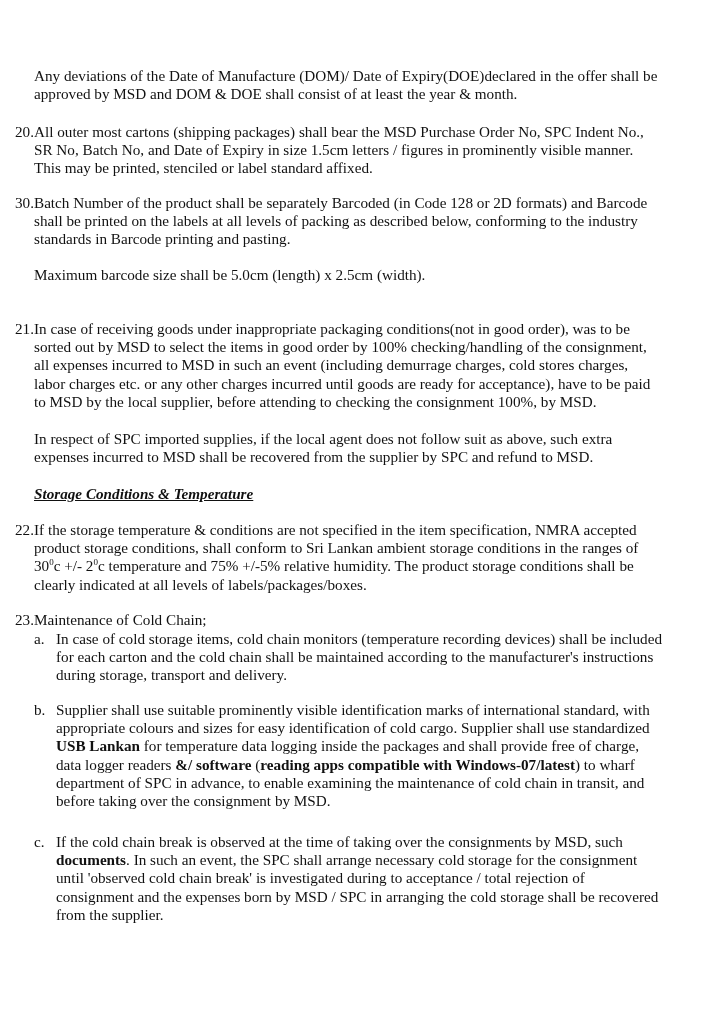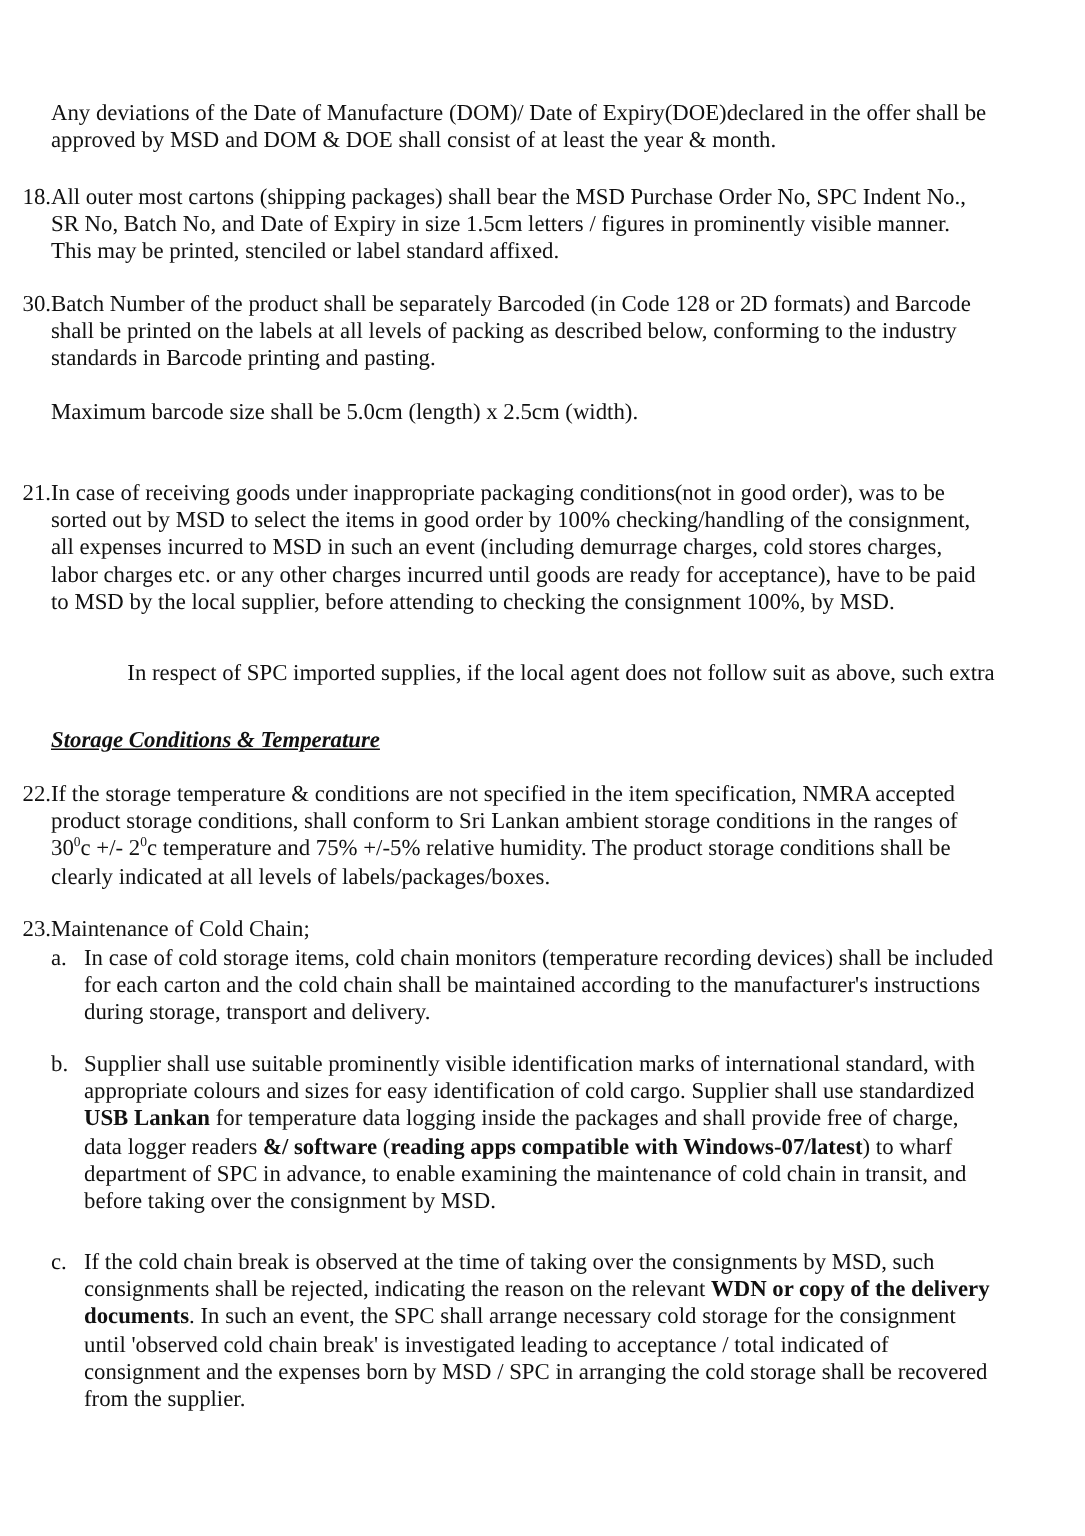--- a/index.html
+++ b/index.html
@@ -23,21 +23,21 @@
 <body>
 
 <div class="page">
 
   <div class="blk" style="top:67px;">
     <span class="line">Any deviations of the Date of Manufacture (DOM)/ Date of Expiry(DOE)declared in the offer shall be</span>
     <span class="line">approved by MSD and DOM &amp; DOE shall consist of at least the year &amp; month.</span>
   </div>
 
   <div class="para" style="top:123px; left:0; width:723px;">
-    <span class="num">18.</span>
+    <span class="num">20.</span>
     <div class="itemtext">
       <span class="line">All outer most cartons (shipping packages) shall bear the MSD Purchase Order No, SPC Indent No.,</span>
       <span class="line">SR No, Batch No, and Date of Expiry in size 1.5cm letters / figures in prominently visible manner.</span>
       <span class="line">This may be printed, stenciled or label standard affixed.</span>
     </div>
   </div>
 
   <div class="para" style="top:194px; left:0; width:723px;">
     <span class="num">30.</span>
     <div class="itemtext">
@@ -53,22 +53,23 @@
   <div class="para" style="top:320px; left:0; width:723px;">
     <span class="num">21.</span>
     <div class="itemtext">
       <span class="line">In case of receiving goods under inappropriate packaging conditions(not in good order), was to be</span>
       <span class="line">sorted out by MSD to select the items in good order by 100% checking/handling of the consignment,</span>
       <span class="line">all expenses incurred to MSD in such an event (including demurrage charges, cold stores charges,</span>
       <span class="line">labor charges etc. or any other charges incurred until goods are ready for acceptance), have to be paid</span>
       <span class="line">to MSD by the local supplier, before attending to checking the consignment 100%, by MSD.</span>
     </div>
   </div>
-  <div class="blk" style="top:440px;text-align:center;">
+  <div class="blk" style="top:430px;">
     <span class="line">In respect of SPC imported supplies, if the local agent does not follow suit as above, such extra</span>
+    <span class="line">expenses incurred to MSD shall be recovered from the supplier by SPC and refund to MSD.</span>
   </div>
 
   <div class="blk heading" style="top:485px;font-style:italic;">Storage Conditions &amp; Temperature</div>
 
   <div class="para" style="top:521px; left:0; width:723px;">
     <span class="num">22.</span>
     <div class="itemtext">
       <span class="line">If the storage temperature &amp; conditions are not specified in the item specification, NMRA accepted</span>
       <span class="line">product storage conditions, shall conform to Sri Lankan ambient storage conditions in the ranges of</span>
       <span class="line"><span>30</span><sup>0</sup><span>c +/- 2</span><sup>0</sup><span>c temperature and 75% +/-5% relative humidity. The product storage conditions shall be</span></span>
@@ -99,21 +100,20 @@
       <span class="line"><span>data logger readers </span><b>&amp;/ software</b><span> (</span><b>reading apps compatible with Windows-07/latest</b><span>) to wharf</span></span>
       <span class="line">department of SPC in advance, to enable examining the maintenance of cold chain in transit, and</span>
       <span class="line">before taking over the consignment by MSD.</span>
     </div>
   </div>
 
   <div class="para" style="top:833px; left:0; width:723px;">
     <span class="sub">c.</span>
     <div class="subtext">
       <span class="line">If the cold chain break is observed at the time of taking over the consignments by MSD, such</span>
-      <span class="line"><span>consignments shall be rejected, indicating the reason on the relevant </span><b>WDN or copy of the delivery</b></span>
       <span class="line"><b>documents</b><span>. In such an event, the SPC shall arrange necessary cold storage for the consignment</span></span>
-      <span class="line">until 'observed cold chain break' is investigated leading to acceptance / total indicated of</span>
+      <span class="line">until 'observed cold chain break' is investigated during to acceptance / total rejection of</span>
       <span class="line">consignment and the expenses born by MSD / SPC in arranging the cold storage shall be recovered</span>
       <span class="line">from the supplier.</span>
     </div>
   </div>
 
 </div>
 
 </body></html>

